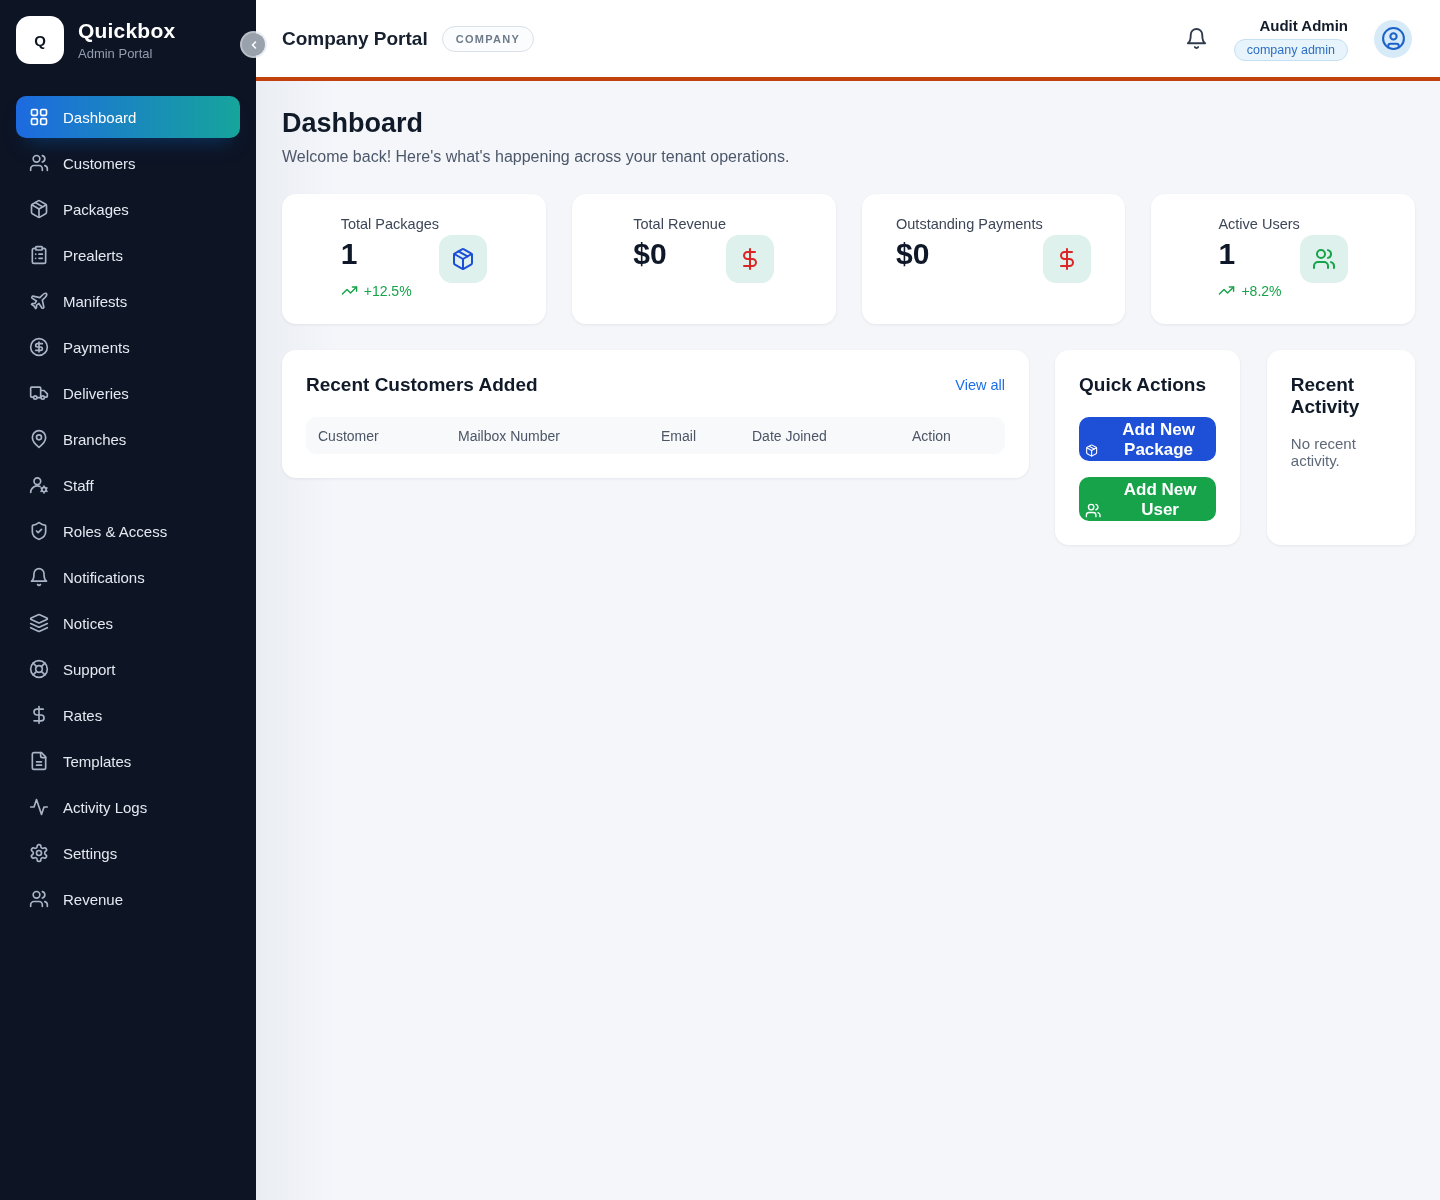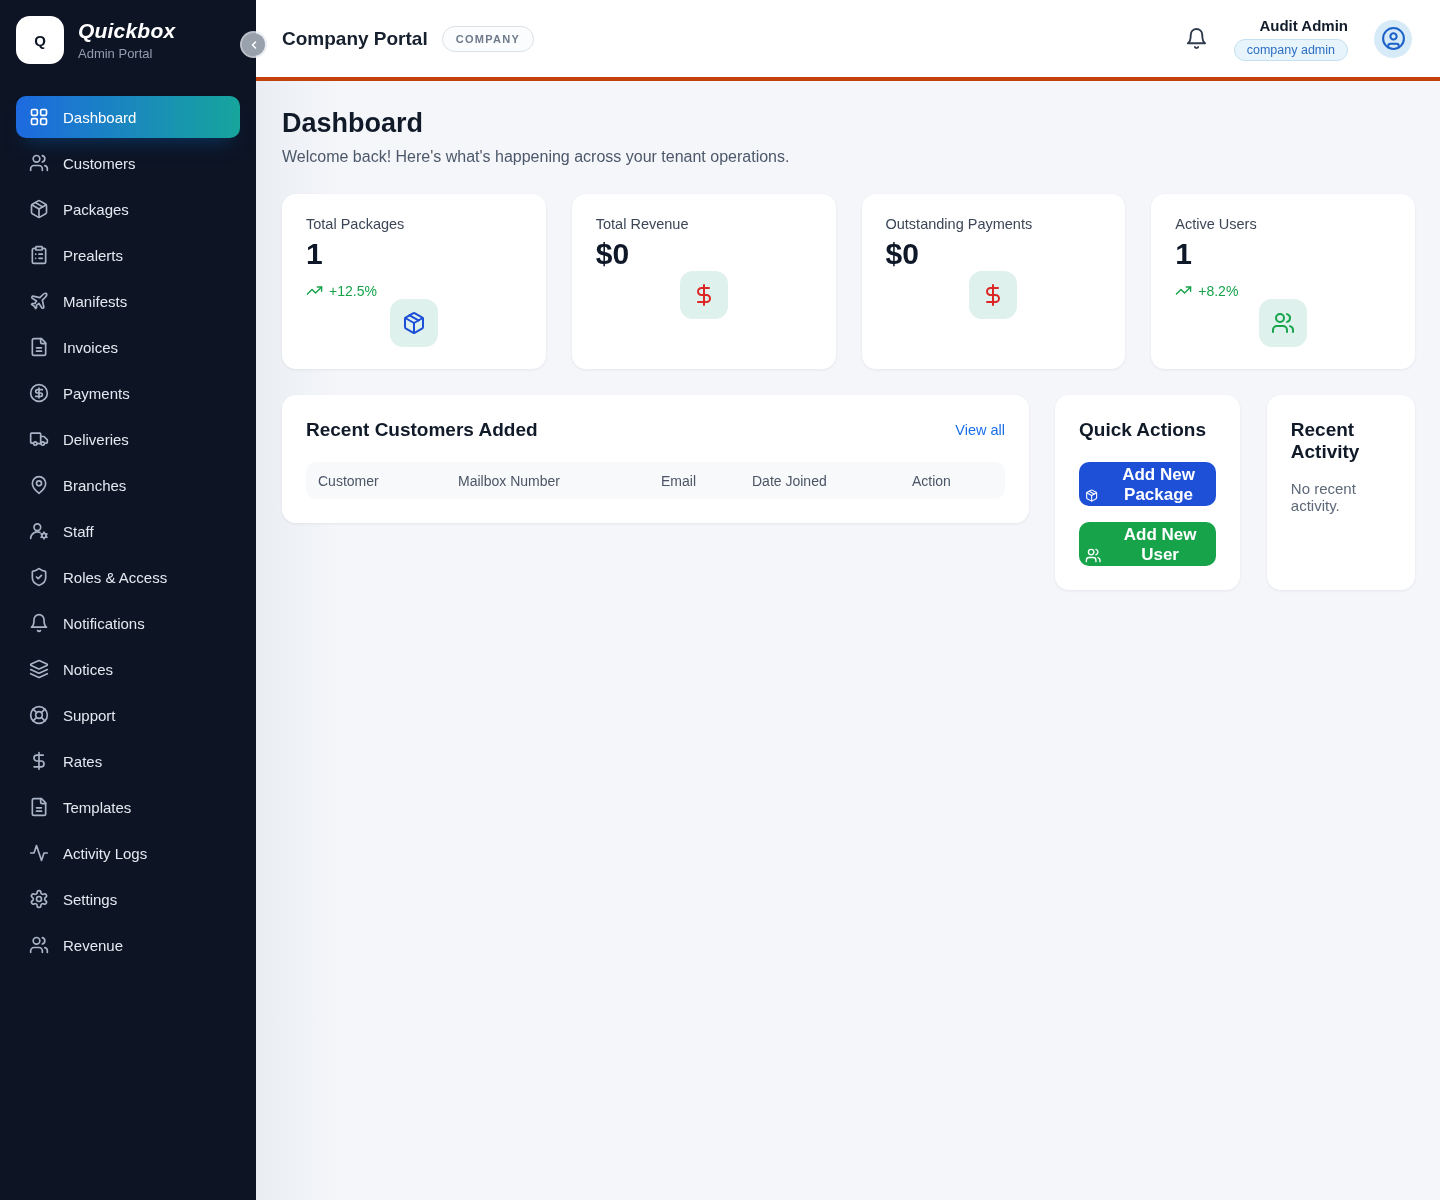--- a/index.html
+++ b/index.html
@@ -9,21 +9,21 @@
     font-family:"Liberation Sans", sans-serif;
     display:flex; background:#f4f6fa; overflow:hidden; position:relative;
   }
   svg.ic { display:block; fill:none; stroke:currentColor; stroke-width:2; stroke-linecap:round; stroke-linejoin:round; }
 
   
   .sidebar { width:256px; min-width:256px; background:#0d1424; color:#e8edf4; height:1200px; }
   .brand { display:flex; align-items:center; gap:14px; padding:16px; }
   .brand-logo { width:48px; height:48px; background:#ffffff; border-radius:14px; display:flex; align-items:center; justify-content:center; color:#0d1424; font-weight:700; font-size:15px; }
   .brand-text { display:flex; flex-direction:column; }
-  .brand-title { font-size:21px; font-weight:700; color:#ffffff; letter-spacing:.2px;font-style:italic; }
+  .brand-title { font-size:21px; font-weight:700; color:#ffffff; letter-spacing:.2px; }
   .brand-sub { font-size:13px; color:#939cb0; margin-top:3px; }
   .nav { padding:8px 16px; display:flex; flex-direction:column; gap:4px; margin-top:8px; }
   .nav-item { display:flex; align-items:center; gap:14px; height:42px; padding:0 13px; border-radius:10px; font-size:15px; color:#e4e9f1; cursor:pointer; }
   .nav-item .ic { width:20px; height:20px; color:#a9b4c6; flex:none; }
   .nav-item.active { background:linear-gradient(90deg,#1d6ae0,#16a59c); color:#fff; box-shadow:0 12px 20px -10px rgba(10,80,150,.6); }
   .nav-item.active .ic { color:#fff; }
 
   
   .collapse-btn { position:absolute; left:242px; top:33px; width:23px; height:23px; border-radius:50%; background:#98a1ac; color:#fff; display:flex; align-items:center; justify-content:center; border:none; z-index:9; box-shadow:0 0 0 2px rgba(230,234,240,.8); cursor:pointer; padding:0; }
   .collapse-btn .ic { width:12px; height:12px; stroke-width:3; }
@@ -41,21 +41,21 @@
   .user-role { font-size:12.5px; color:#2d6fc3; background:#e8f4fb; border:1px solid #c4e0f2; border-radius:999px; padding:3px 12px; }
   .avatar { width:38px; height:38px; border-radius:50%; background:#d6eaf7; color:#1d62c9; display:flex; align-items:center; justify-content:center; cursor:pointer; }
   .avatar .ic { width:25px; height:25px; }
 
   
   .content { flex:1; padding:27px 25px 0 26px; background:linear-gradient(90deg,#eaedf2 0px,#f4f6fa 80px); }
   .page-title { font-size:27px; font-weight:800; color:#101a29; margin:0; }
   .page-sub { font-size:16px; color:#4c586a; margin-top:9px; }
 
   .stats { display:grid; grid-template-columns:repeat(4,1fr); gap:26px; margin-top:28px; }
-  .stat-card { background:#fff; border-radius:14px; padding:22px 24px; box-shadow:0 1px 3px rgba(16,24,40,.07); display:flex; justify-content:flex-start; min-height:130px;flex-direction:column; }
+  .stat-card { background:#fff; border-radius:14px; padding:22px 24px; box-shadow:0 1px 3px rgba(16,24,40,.07); display:flex; justify-content:center; min-height:130px; }
   .stat-label { font-size:14.5px; color:#3c4657; }
   .stat-value { font-size:30px; font-weight:800; color:#0f1828; margin-top:5px; }
   .stat-trend { display:flex; align-items:center; gap:6px; color:#16a34a; font-size:14px; margin-top:11px; }
   .stat-trend .ic { width:17px; height:17px; }
   .stat-icon { width:48px; height:48px; border-radius:13px; background:#def1ec; display:flex; align-items:center; justify-content:center; align-self:center; flex:none; }
   .stat-icon .ic { width:24px; height:24px; }
 
   .row2 { display:grid; grid-template-columns:1fr 360px; gap:26px; margin-top:26px; align-items:start; }
   .panel { background:#fff; border-radius:14px; padding:24px; box-shadow:0 1px 3px rgba(16,24,40,.07); }
   .card-head { display:flex; justify-content:space-between; align-items:center; }
@@ -224,26 +224,20 @@
     <span class="nav-label">Prealerts</span>
   </div>
 
   <div class="nav-item">
     <svg class="ic">
           <use href="#sym-plane"></use>
         </svg>
     <span class="nav-label">Manifests</span>
   </div>
 
-  <div class="nav-item">
-    <svg class="ic">
-          <use href="#sym-file-text"></use>
-        </svg>
-    <span class="nav-label">Invoices</span>
-  </div>
 
   <div class="nav-item">
     <svg class="ic">
           <use href="#sym-circle-dollar"></use>
         </svg>
     <span class="nav-label">Payments</span>
   </div>
 
   <div class="nav-item">
     <svg class="ic">

